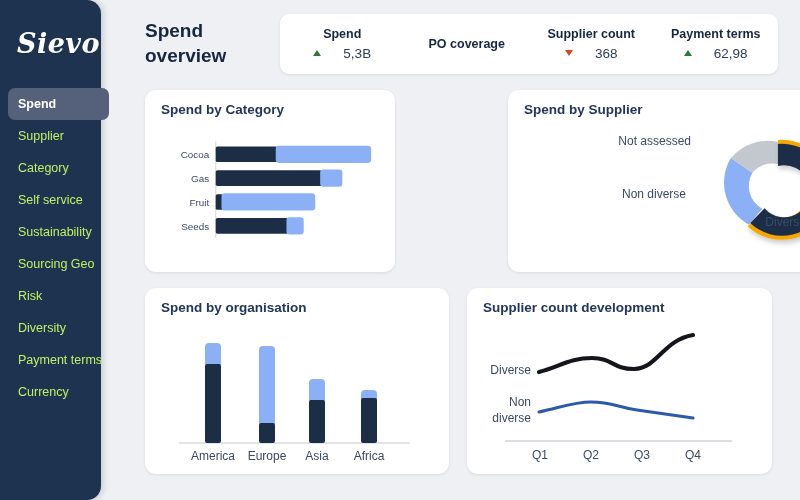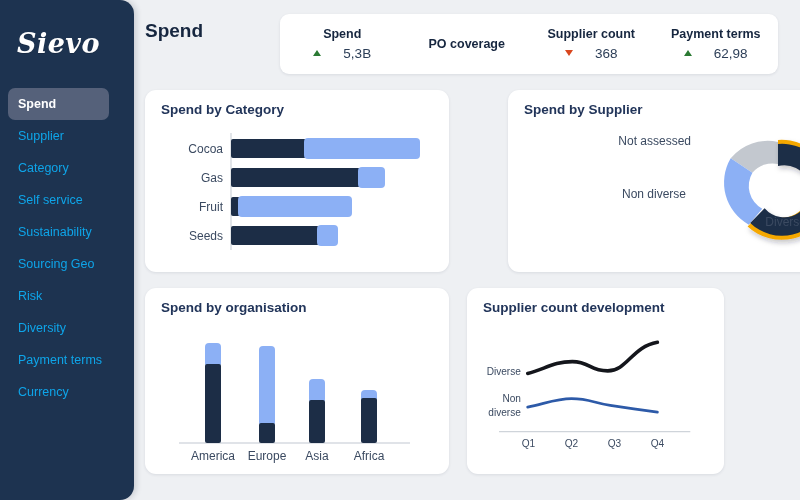--- a/index.html
+++ b/index.html
@@ -6,41 +6,41 @@
   body{
     width:800px;height:500px;overflow:hidden;
     background:#eef0f3;
     font-family:"Liberation Sans", sans-serif;
     -webkit-font-smoothing:antialiased;
   }
   .app{position:relative;width:800px;height:500px;}
 
   
   .sidebar{
-    position:absolute;left:0;top:0;width:134px;height:500px;
+    position:absolute;left:0;top:0;width:101px;height:500px;
     background:#1d3350;
     border-radius:0 14px 14px 0;
     box-shadow:2px 0 6px rgba(16,28,48,.18);
     z-index:5;
   }
   .logo{
     position:absolute;left:0;top:22px;width:117px;height:42px;
     display:flex;align-items:center;justify-content:center;
     color:#ffffff;
     font-family:"DejaVu Serif", serif;
     font-style:italic;font-weight:700;font-size:27px;
     letter-spacing:.5px;
     text-shadow:0 1px 0 rgba(0,0,0,.15);
   }
   .nav{position:absolute;left:0;top:88px;width:117px;}
   .nav-item{
     position:relative;height:32px;margin:0 8px;
     display:flex;align-items:center;
     padding-left:10px;
-    color:#0ea5e9;font-size:12.5px;
+    color:#bef264;font-size:12.5px;
     border-radius:7px;
     box-sizing:border-box;
     white-space:nowrap;
   }
   .nav-item.active{
     background:#55617a;
     color:#ffffff;font-weight:bold;
   }
 
   
@@ -70,24 +70,24 @@
 
   
   .card{
     position:absolute;background:#fff;border-radius:11px;
     box-shadow:0 1px 3px rgba(25,40,65,.10);
   }
   .card-title{
     position:absolute;left:16px;top:12px;
     color:#22355a;font-size:13.5px;font-weight:bold;
   }
-  #card-category{left:28px;top:90px;width:304px;height:182px;text-align:center;}
+  #card-category{left:28px;top:90px;width:250px;height:182px;text-align:center;}
   #card-supplier{left:350px;top:90px;width:305px;height:182px;margin-left:41px;}
   #card-org     {left:28px;top:288px;width:304px;height:186px;}
-  #card-line    {left:350px;top:288px;width:257px;height:186px;}
+  #card-line    {left:350px;top:288px;width:305px;height:186px;}
 
   .chart-svg{position:absolute;left:0;top:0;width:100%;height:100%;}
   .axis-label{font-family:"Liberation Sans",sans-serif;font-size:12px;fill:#3b4a61;}
 </style>
 </head>
 <body>
 
 <div class="app">
 
   <div class="sidebar">
@@ -124,20 +124,21 @@
           <span>Currency</span>
         </div>
     </div>
   </div>
 
   <div class="main">
 
     <div class="header">
       <div class="page-title">
         <div>Spend</div>
+        <div>overview</div>
       </div>
       <div class="kpi-card">
         <div class="kpi">
           <div class="kpi-label">Spend</div>
           <div class="kpi-val">
             <span class="tri up"></span>
             <span>5,3B</span>
           </div>
         </div>
         <div class="kpi">

